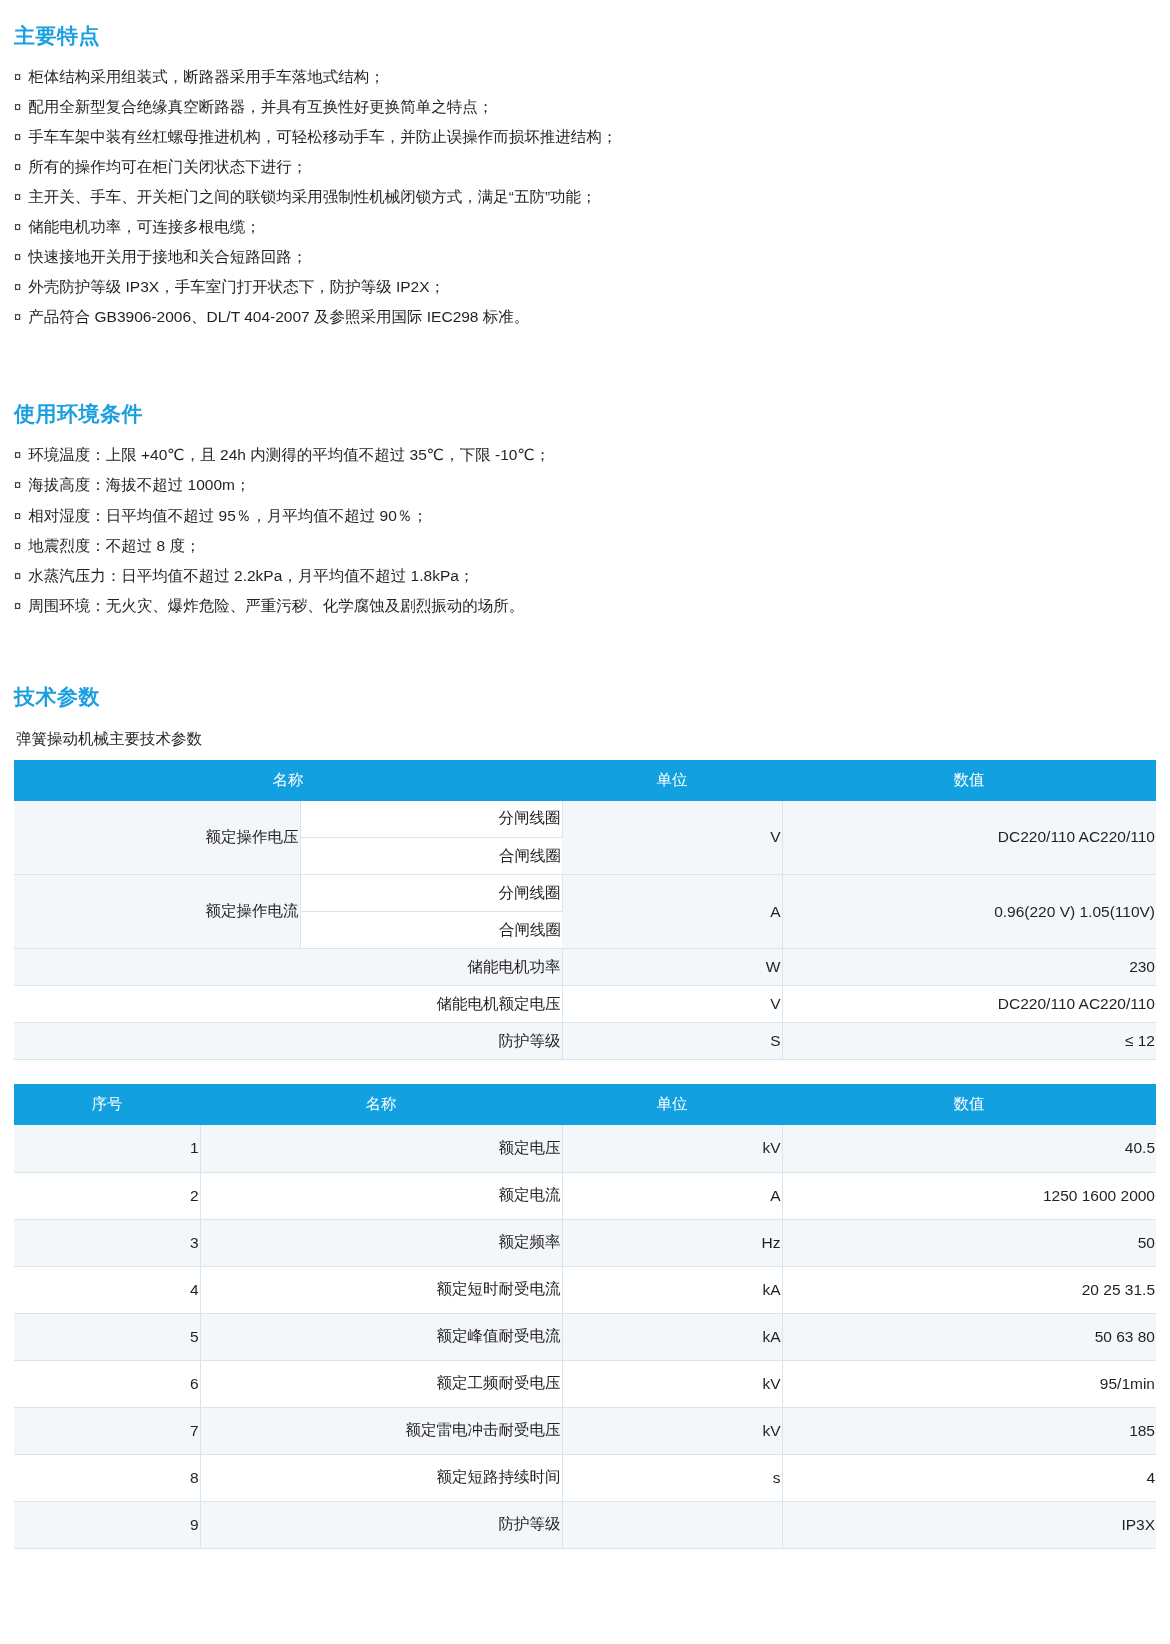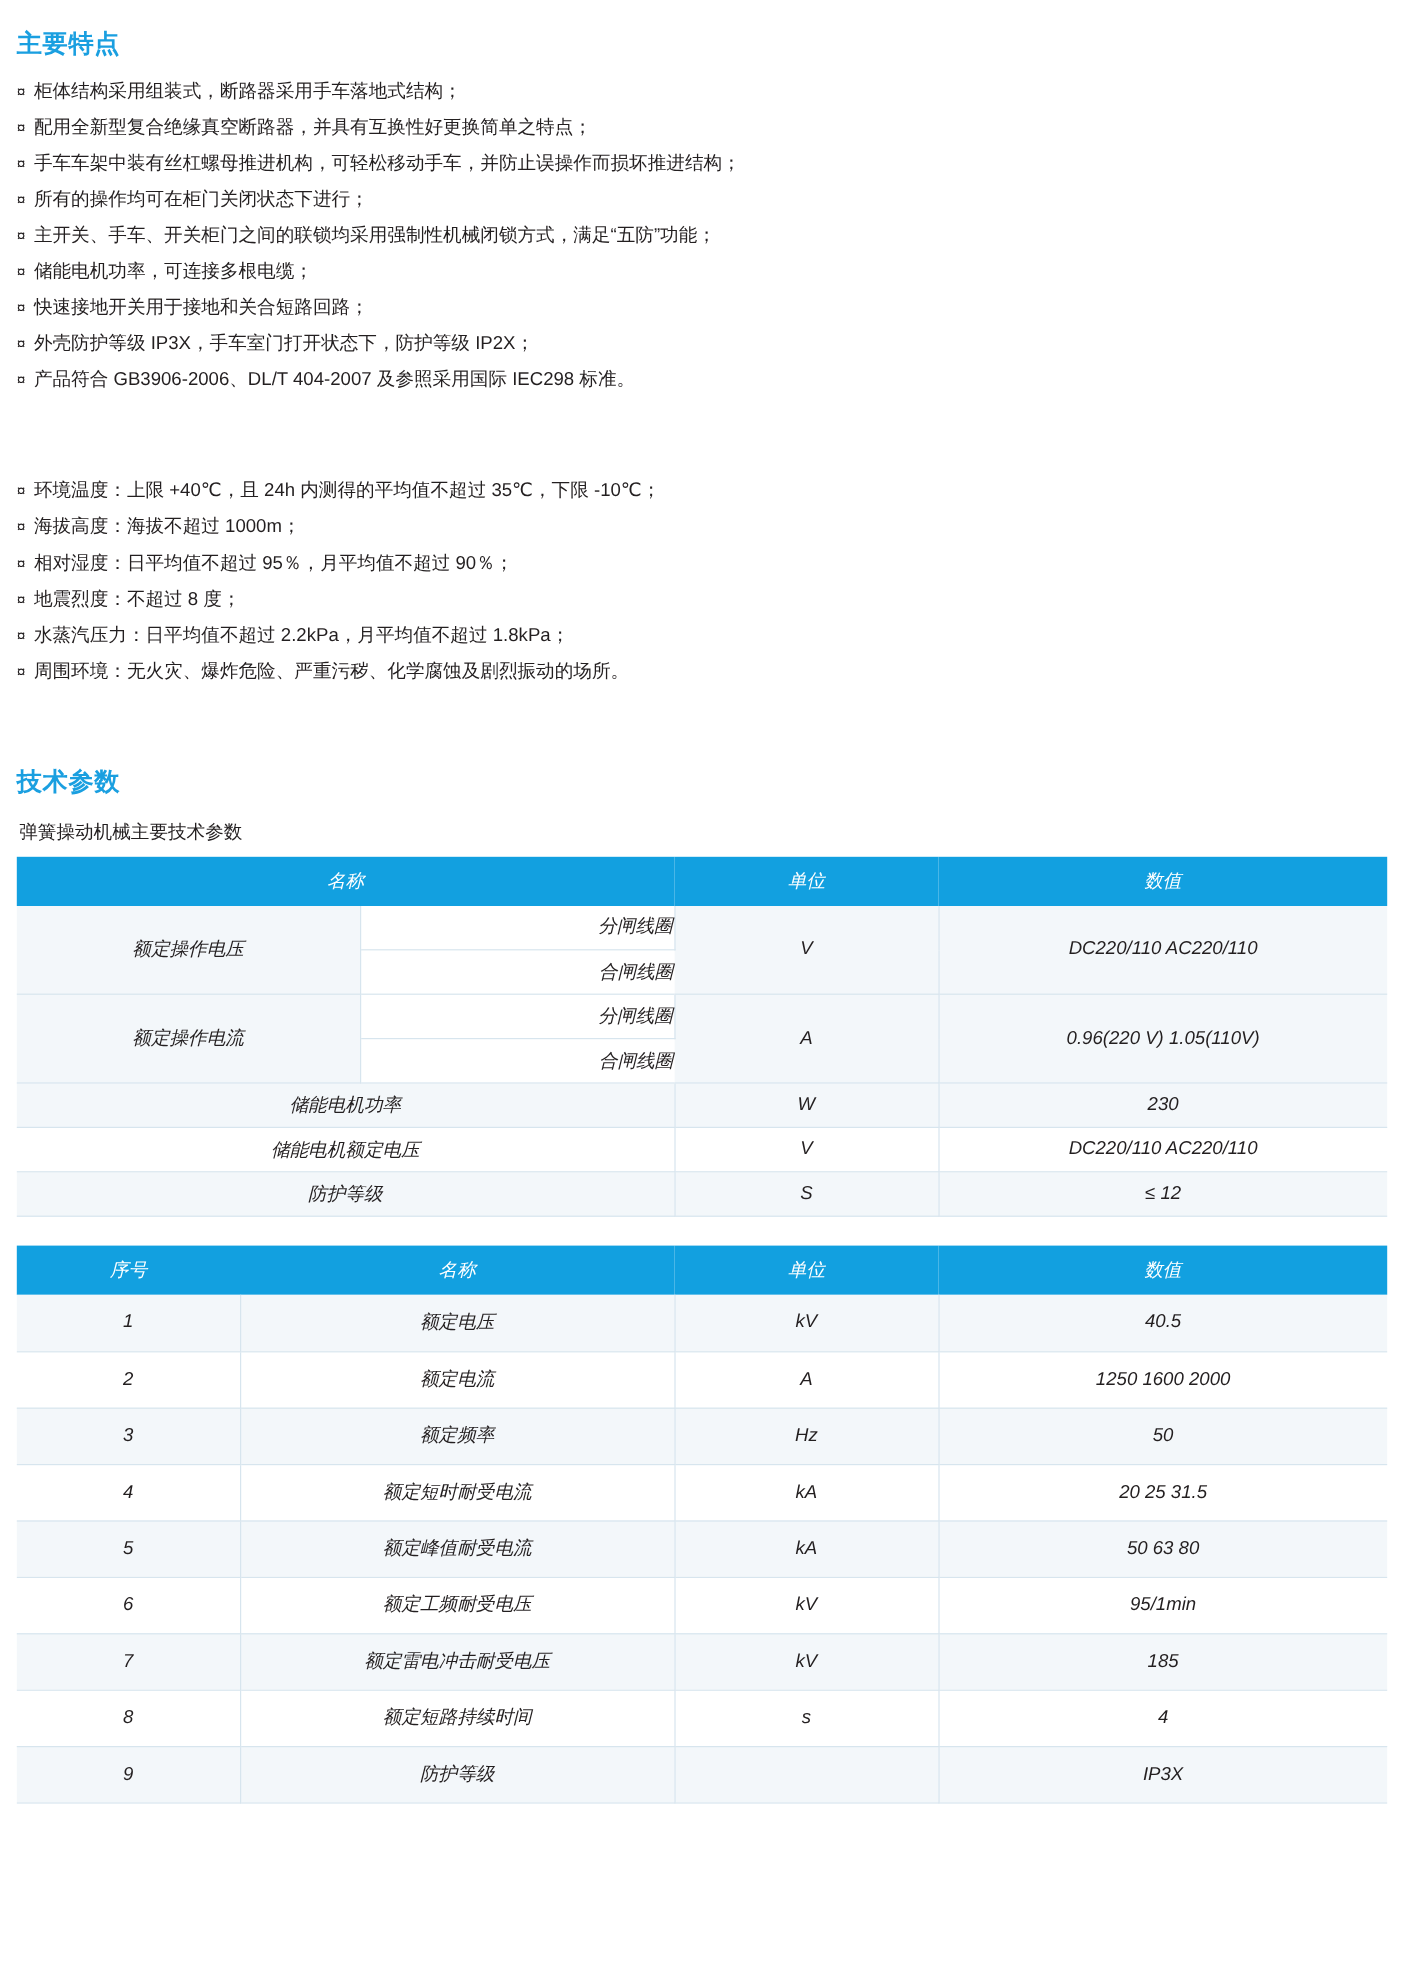--- a/index.html
+++ b/index.html
@@ -51,33 +51,32 @@
     font-size: 15.5px;
     color: #231f20;
     margin: 0 0 10px 2px;
   }
 
   
   table {
     border-collapse: collapse;
     width: 1142px;
     table-layout: fixed;
-    font-style: italic;
   }
   table th {
     background: #12a0e0;
     color: #ffffff;
     font-weight: normal;
     font-size: 15.5px;
     height: 41px;
     text-align: center;
     border: none;
   }
   table td {
-    text-align: center;
+    text-align: right;
     font-size: 15.5px;
     height: 37px;
     color: #231f20;
     border-bottom: 1px solid #d7e5ee;
     border-right: 1px solid #d7e5ee;
   }
   table td:last-child { border-right: none; }
   .t1 tr:nth-child(odd) td { background: #f3f7fa; }
   .t1 tr:nth-child(even) td { background: #ffffff; }
   .t1 .sub-cell {
@@ -137,20 +136,21 @@
       <div class="bullet">
         <span class="bullet-marker">¤</span>
         <span class="bullet-text">产品符合 GB3906-2006、DL/T 404-2007 及参照采用国际 IEC298 标准。</span>
       </div>
     </div>
   </div>
 
   <div class="gap-lg"></div>
 
   <div class="section">
+    <h2 class="section-title">使用环境条件</h2>
     <div class="bullets">
       <div class="bullet">
         <span class="bullet-marker">¤</span>
         <span class="bullet-text">环境温度：上限 +40℃，且 24h 内测得的平均值不超过 35℃，下限 -10℃；</span>
       </div>
       <div class="bullet">
         <span class="bullet-marker">¤</span>
         <span class="bullet-text">海拔高度：海拔不超过 1000m；</span>
       </div>
       <div class="bullet">

